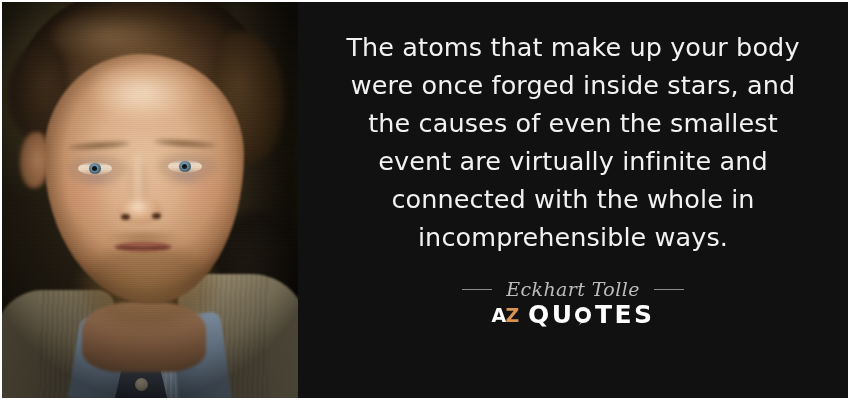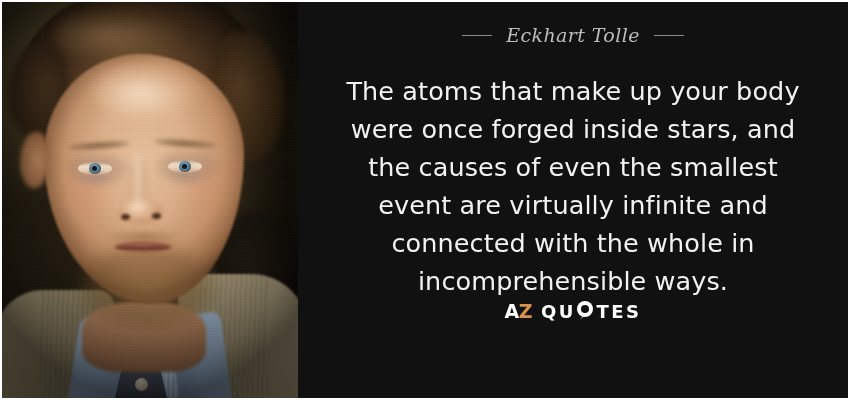--- a/index.html
+++ b/index.html
@@ -409,25 +409,26 @@
   .brand-az {
     font-size: 19px;
     font-weight: 700;
     letter-spacing: -0.5px;
     font-family: "DejaVu Sans", sans-serif;
   }
   .brand-a { color: #ffffff; }
   .brand-z { color: #d9924f; }
   .brand-quotes {
     margin-left: 9px;
-    font-size: 18px;
+    font-size: 25px;
     font-weight: 700;
     color: #ffffff;
     letter-spacing: 2.5px;
     display: flex;
+    align-items: center;
     font-family: "DejaVu Sans", sans-serif;
   }
   .bubble-o {
     position: relative;
     display: inline-block;
     width: 16px;
     height: 16px;
     border-radius: 50%;
     background: #ffffff;
     margin: 0 3.5px 0 1px;
@@ -513,27 +514,27 @@
       <div class="mouth-line"></div>
       <div class="hair-sheen"></div>
 
       <div class="photo-grain"></div>
       <div class="photo-vignette"></div>
     </div>
   </div>
 
   <div id="text-panel">
 
+    <div id="quote-text">The atoms that make up your body were once forged inside stars, and the causes of even the smallest event are virtually infinite and connected with the whole in incomprehensible ways.</div>
+
     <div id="attribution-row">
       <span class="attr-dash"></span>
       <span id="attribution-name">Eckhart Tolle</span>
       <span class="attr-dash"></span>
     </div>
-
-    <div id="quote-text">The atoms that make up your body were once forged inside stars, and the causes of even the smallest event are virtually infinite and connected with the whole in incomprehensible ways.</div>
 
     <div id="brand-logo">
       <span class="brand-az"><span class="brand-a">A</span><span class="brand-z">Z</span></span>
       <span class="brand-quotes">
           <span>QU</span>
           <span class="bubble-o"></span>
           <span>TES</span>
         </span>
     </div>
 

